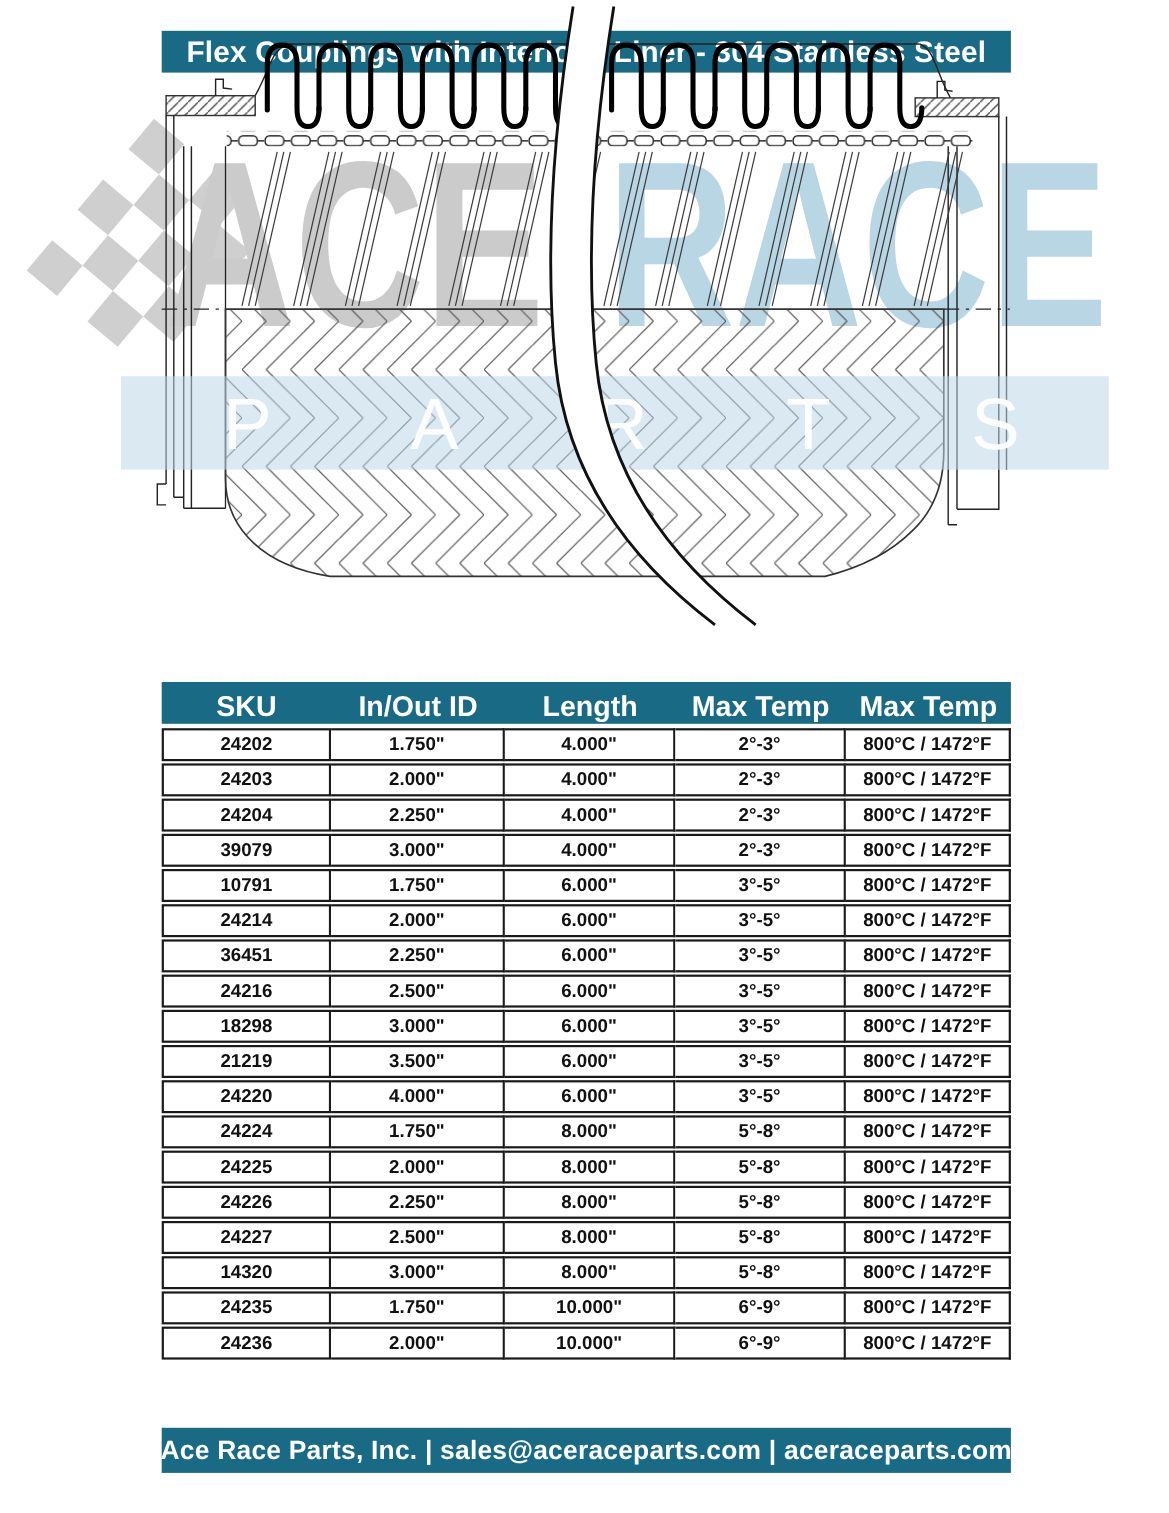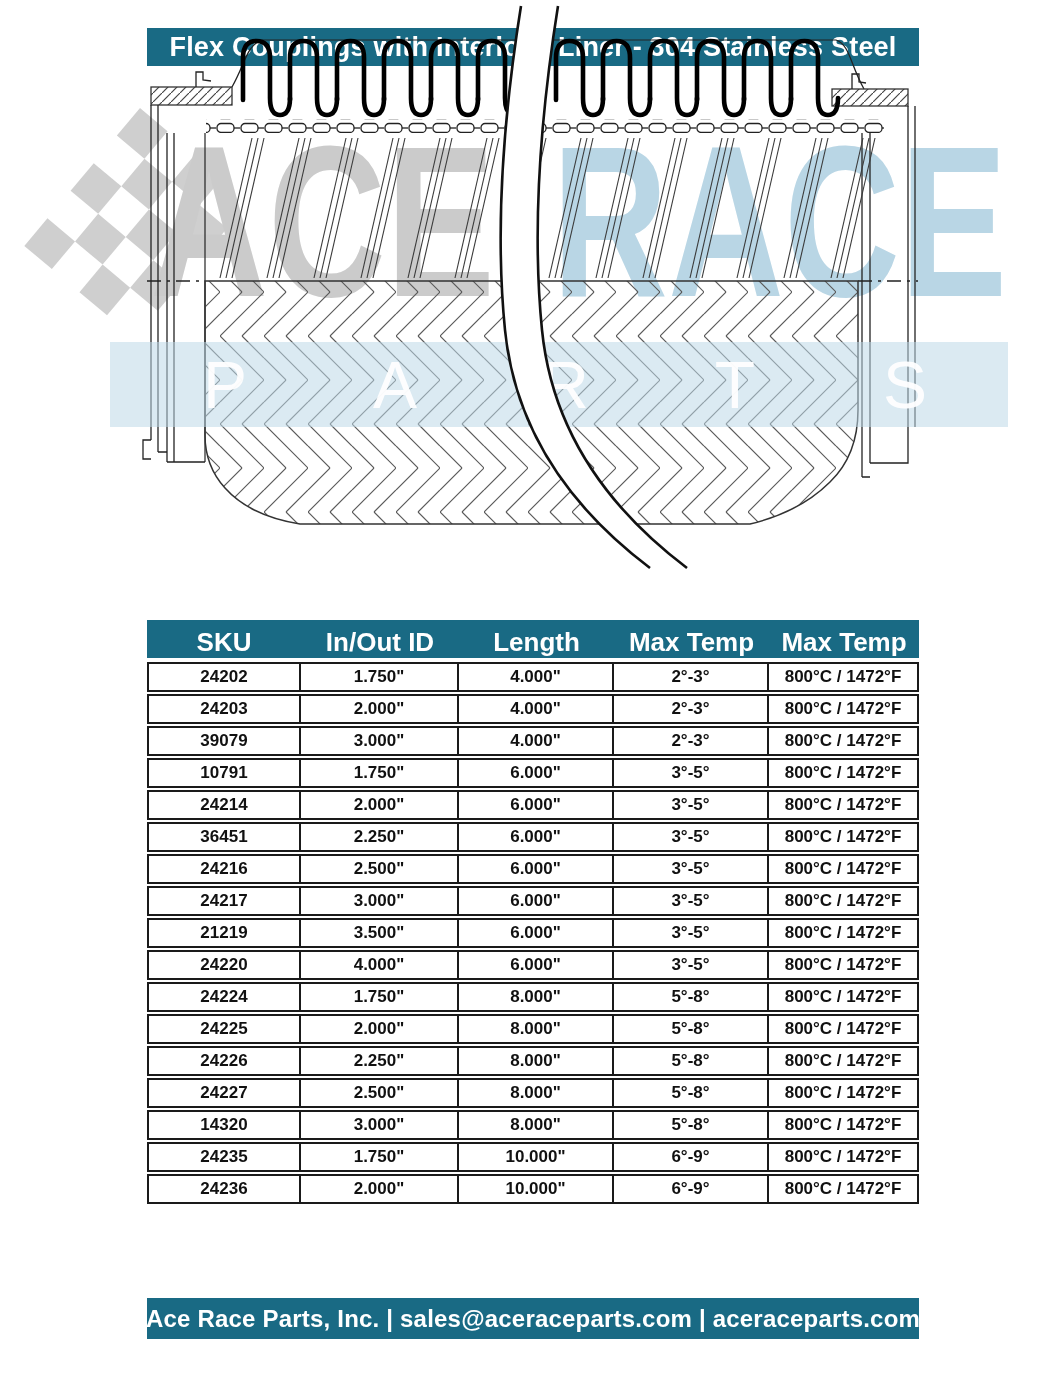--- a/index.html
+++ b/index.html
@@ -200,20 +200,27 @@
     </tr>
 
     <tr>
       <td>24203</td>
       <td>2.000"</td>
       <td>4.000"</td>
       <td>2°-3°</td>
       <td>800°C / 1472°F</td>
     </tr>
 
+    <tr>
+      <td>24204</td>
+      <td>2.250"</td>
+      <td>4.000"</td>
+      <td>2°-3°</td>
+      <td>800°C / 1472°F</td>
+    </tr>
 
 
     <tr>
       <td>39079</td>
       <td>3.000"</td>
       <td>4.000"</td>
       <td>2°-3°</td>
       <td>800°C / 1472°F</td>
     </tr>
 
@@ -243,21 +250,21 @@
 
     <tr>
       <td>24216</td>
       <td>2.500"</td>
       <td>6.000"</td>
       <td>3°-5°</td>
       <td>800°C / 1472°F</td>
     </tr>
 
     <tr>
-      <td>24217</td>
+      <td>18298</td>
       <td>3.000"</td>
       <td>6.000"</td>
       <td>3°-5°</td>
       <td>800°C / 1472°F</td>
     </tr>
 
     <tr>
       <td>21219</td>
       <td>3.500"</td>
       <td>6.000"</td>

